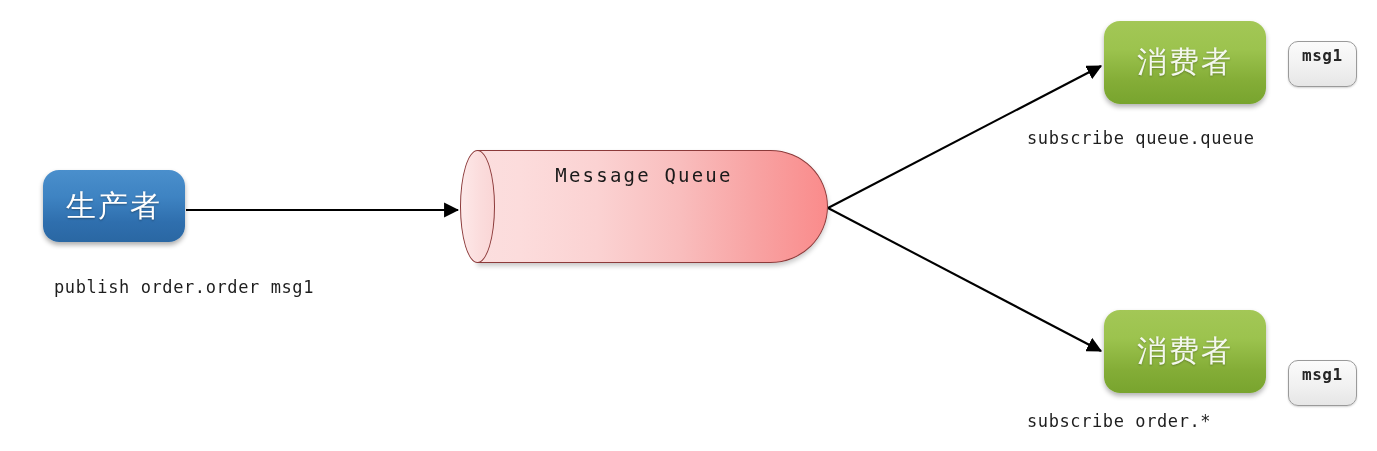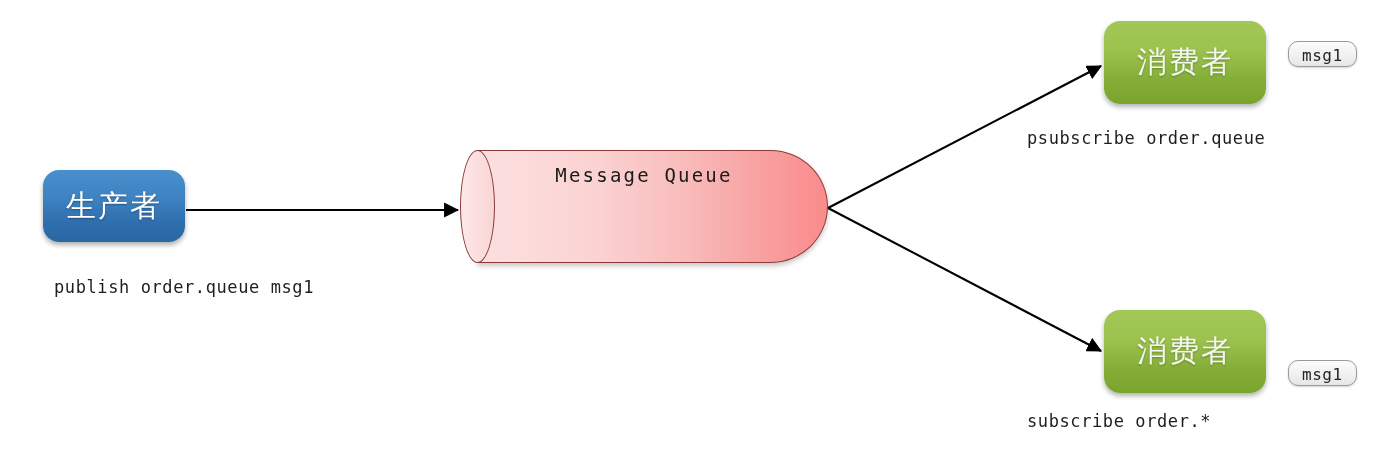--- a/index.html
+++ b/index.html
@@ -115,29 +115,30 @@
     text-align: center;
     font-family: "DejaVu Sans Mono", monospace;
     font-size: 19px;
     letter-spacing: 2.2px;
     color: #1a1a1a;
   }
 
   
   .msg-badge {
     position: absolute;
-    padding: 4px 13px 1px 13px;
+    padding: 4px 13px 21px 13px;
     border: 1.3px solid #9a9a9a;
     border-radius: 10px;
     background: linear-gradient(180deg, #fbfbfb 0%, #f1f1f1 55%, #e6e6e6 100%);
     font-family: "DejaVu Sans Mono", monospace;
     font-size: 16px;
     letter-spacing: 0.5px;
     color: #262626;
     box-shadow: 0 1px 2px rgba(0,0,0,0.18);
+    font-weight: bold;
   }
   #badge-top { left: 1288px; top: 41px; }
   #badge-bot { left: 1288px; top: 360px; }
 
   
   .caption {
     position: absolute;
     font-family: "DejaVu Sans Mono", monospace;
     font-size: 17px;
     letter-spacing: 0.6px;
@@ -181,17 +182,17 @@
     <span class="cjk">消费者</span>
   </div>
 
   <div class="node-consumer" id="consumer-bot">
     <span class="cjk">消费者</span>
   </div>
 
   <div class="msg-badge" id="badge-top">msg1</div>
   <div class="msg-badge" id="badge-bot">msg1</div>
 
-  <div class="caption" id="caption-publish">publish order.queue msg1</div>
-  <div class="caption" id="caption-subscribe">psubscribe order.queue</div>
+  <div class="caption" id="caption-publish">publish order.order msg1</div>
+  <div class="caption" id="caption-subscribe">subscribe queue.queue</div>
   <div class="caption" id="caption-psubscribe">subscribe order.*</div>
 
 </div>
 
 </body></html>

